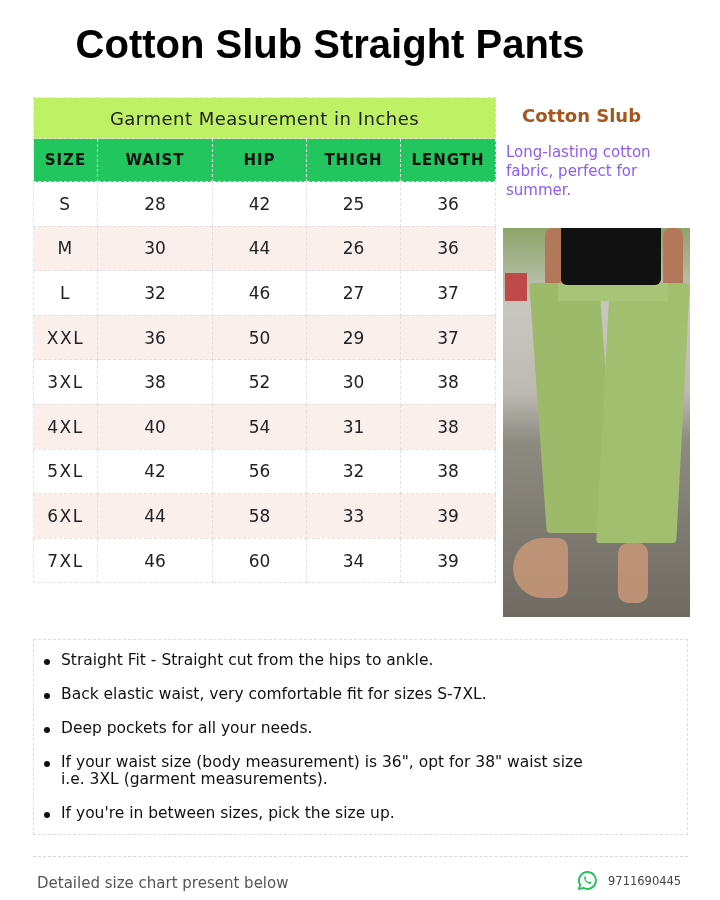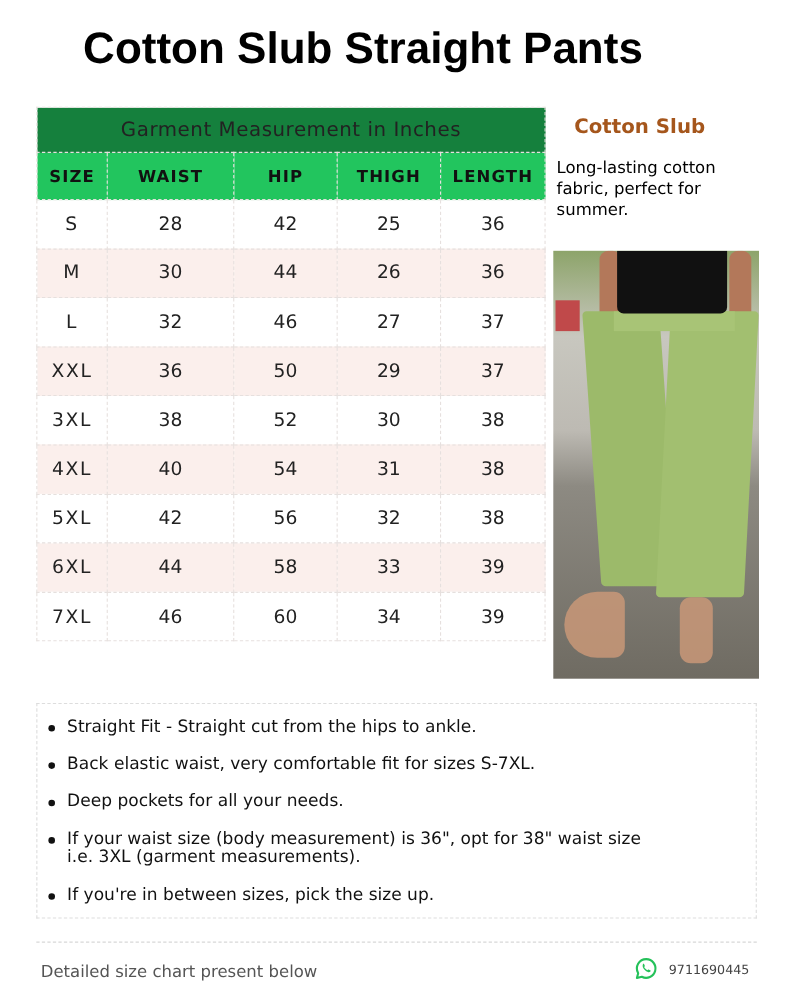--- a/index.html
+++ b/index.html
@@ -13,41 +13,41 @@
     color: #000; letter-spacing: 0px;
   }
   table.size-table {
     position: absolute; left: 33px; top: 97px; width: 462px;
     border-collapse: collapse; table-layout: fixed;
   }
   .size-table td, .size-table th {
     border: 1px dashed #e6e0de; text-align: center; padding: 0;
   }
   .size-table .caption-row th {
-    height: 40px; background: #15803d; font-weight: normal; font-size: 18px;
+    height: 40px; background: #bef264; font-weight: normal; font-size: 18px;
     color: #222; letter-spacing: 0.5px;
   }
   .size-table .head-row th {
     height: 42px; background: #22c55e; font-weight: bold; font-size: 15px;
     color: #111; letter-spacing: 1px;
   }
   .size-table tbody td {
     height: 43.6px; font-size: 17px; color: #222;
   }
   .size-table tbody tr:nth-child(even) td { background: #fbefec; }
   .size-table tbody tr:nth-child(odd) td { background: #ffffff; }
   .size-table td.size-cell { letter-spacing: 1.5px; }
 
   .fabric-title {
     position: absolute; left: 506px; top: 105px;
     font-family: "DejaVu Sans", sans-serif; font-weight: bold; font-size: 18px; color: #a5561c; margin-left: 16px;
   }
   .fabric-desc {
     position: absolute; left: 506px; top: 143px; width: 190px;
-    font-family: "DejaVu Sans", sans-serif; font-size: 15px; line-height: 19px; color: #000000;
+    font-family: "DejaVu Sans", sans-serif; font-size: 15px; line-height: 19px; color: #8b5cf6;
   }
   .photo {
     position: absolute; left: 503px; top: 228px; width: 187px; height: 389px; overflow: hidden;
     background: linear-gradient(180deg, #8da46a 0%, #c8c7bf 20%, #bdbab3 42%, #8d8a82 55%, #6f6b62 100%);
   }
   .photo .top { position:absolute; left:58px; top:0; width:100px; height:57px; background:#111; border-radius:0 0 6px 6px; }
   .photo .arm-l { position:absolute; left:42px; top:0; width:20px; height:95px; background:#b3785a; border-radius:8px; }
   .photo .arm-r { position:absolute; left:160px; top:0; width:20px; height:95px; background:#b3785a; border-radius:8px; }
   .photo .pant-l { position:absolute; left:35px; top:55px; width:70px; height:250px; background:#9cba6a; transform: skewX(4deg); border-radius:4px; }
   .photo .pant-r { position:absolute; left:100px; top:55px; width:80px; height:260px; background:#a2bf70; transform: skewX(-3deg); border-radius:4px; }

